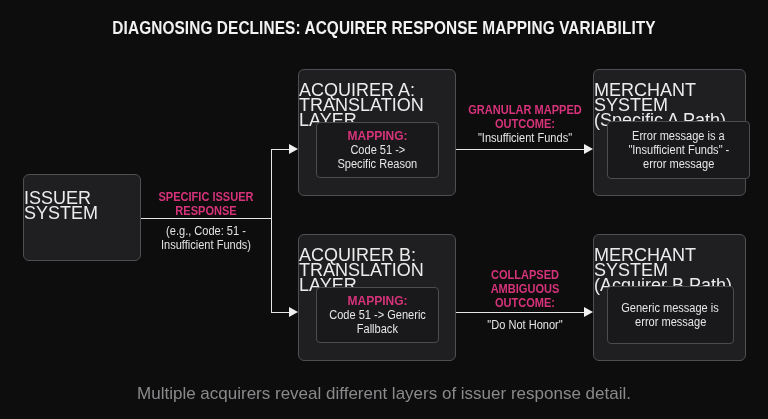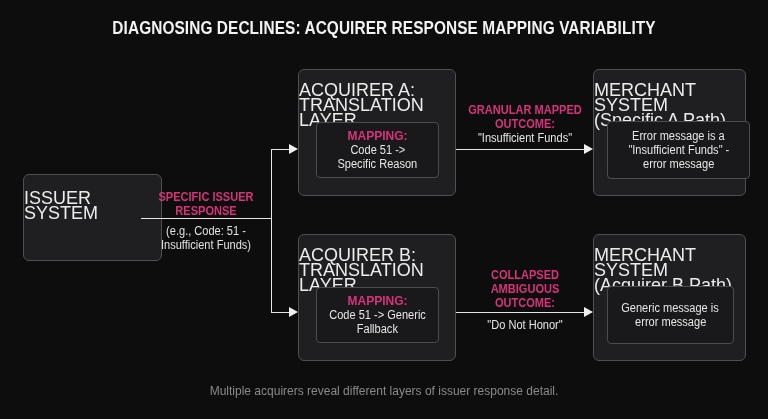--- a/index.html
+++ b/index.html
@@ -37,29 +37,29 @@
     transform: scaleX(0.92);
   }
   .line { position: absolute; background: #e6e6e6; }
   .arrow {
     position: absolute; width: 0; height: 0;
     border-top: 5px solid transparent; border-bottom: 5px solid transparent;
     border-left: 9px solid #f0f0f0;
   }
   .footer {
     position: absolute; left: 0; width: 768px; top: 384px; text-align: center;
-    font-size: 12px; color: #8a8a8c;
+    font-size: 17px; color: #8a8a8c;
   }
 </style>
 </head>
 <body>
 
 <div class="title">DIAGNOSING DECLINES: ACQUIRER RESPONSE MAPPING VARIABILITY</div>
 
-<div class="box" style="left:23px; top:174px; width:139px; height:87px;">
+<div class="box" style="left:23px; top:174px; width:118px; height:87px;">
   <div class="head" style="top:16px;">ISSUER SYSTEM</div>
 </div>
 
 <div class="label" style="left:142px; top:190px; width:128px;">
   <div class="pink">SPECIFIC ISSUER</div>
   <div class="pink">RESPONSE</div>
 </div>
 <div class="label" style="left:142px; top:224px; width:128px; color:#e2e2e2;">
   <div>(e.g., Code: 51 -</div>
   <div>Insufficient Funds)</div>

